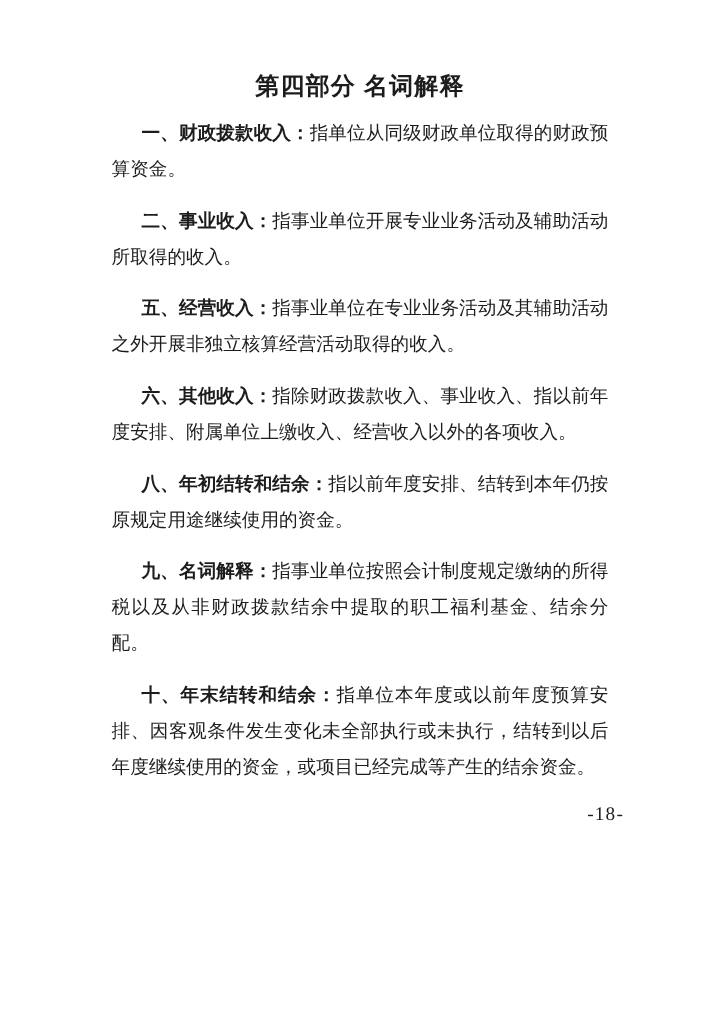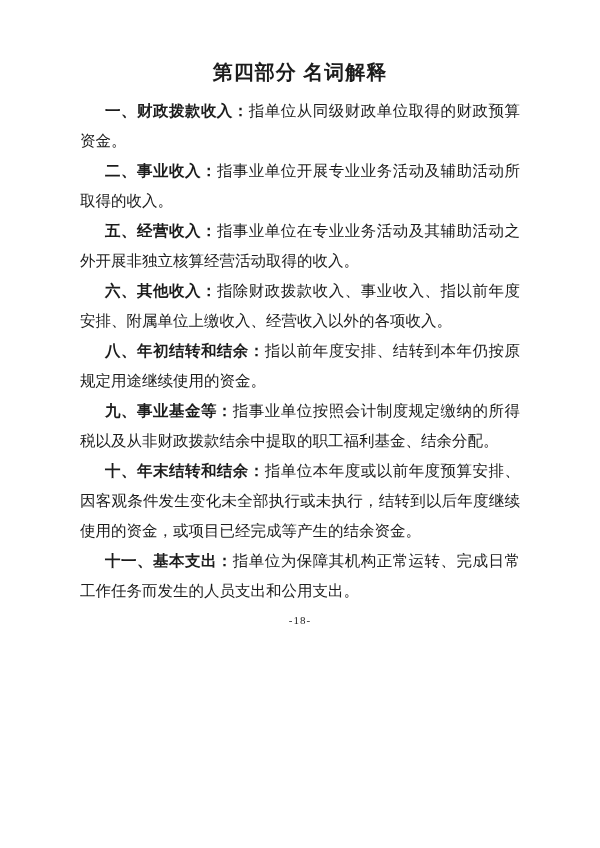--- a/index.html
+++ b/index.html
@@ -28,52 +28,51 @@
     text-align: center;
     line-height: 24px;
     margin: 0 0 12px 0;
     letter-spacing: 1px;
     white-space: pre;
   }
   .glossary {
     width: 440px;
   }
   .glossary p {
-    margin: 0;
+    margin: 13px;
     font-size: 15.5px;
     line-height: 30px;
     text-align: justify;
     text-justify: inter-ideograph;
     text-indent: 25px;
     word-break: break-all;
   }
   .term {
     font-weight: bold;
   }
   .page-number {
     margin-top: 3px;
-    text-align: center;
-    font-size: 11px;
+    text-align: right;
+    font-size: 16px;
     line-height: 22px;
     letter-spacing: 1px;
   }
 </style>
 </head>
 <body>
 
 <div class="page">
 
   <h1 class="doc-title">第四部分 名词解释</h1>
 
   <div class="glossary">
     <p><span class="term">一、财政拨款收入：</span><span>指单位从同级财政单位取得的财政预算资金。</span></p>
     <p><span class="term">二、事业收入：</span><span>指事业单位开展专业业务活动及辅助活动所取得的收入。</span></p>
     <p><span class="term">五、经营收入：</span><span>指事业单位在专业业务活动及其辅助活动之外开展非独立核算经营活动取得的收入。</span></p>
     <p><span class="term">六、其他收入：</span><span>指除财政拨款收入、事业收入、指以前年度安排、附属单位上缴收入、经营收入以外的各项收入。</span></p>
     <p><span class="term">八、年初结转和结余：</span><span>指以前年度安排、结转到本年仍按原规定用途继续使用的资金。</span></p>
-    <p><span class="term">九、事业基金等：</span><span>指事业单位按照会计制度规定缴纳的所得税以及从非财政拨款结余中提取的职工福利基金、结余分配。</span></p>
+    <p><span class="term">九、名词解释：</span><span>指事业单位按照会计制度规定缴纳的所得税以及从非财政拨款结余中提取的职工福利基金、结余分配。</span></p>
     <p><span class="term">十、年末结转和结余：</span><span>指单位本年度或以前年度预算安排、因客观条件发生变化未全部执行或未执行，结转到以后年度继续使用的资金，或项目已经完成等产生的结余资金。</span></p>
-    <p><span class="term">十一、基本支出：</span><span>指单位为保障其机构正常运转、完成日常工作任务而发生的人员支出和公用支出。</span></p>
   </div>
 
   <div class="page-number">-18-</div>
 
 </div>
 
 </body></html>

